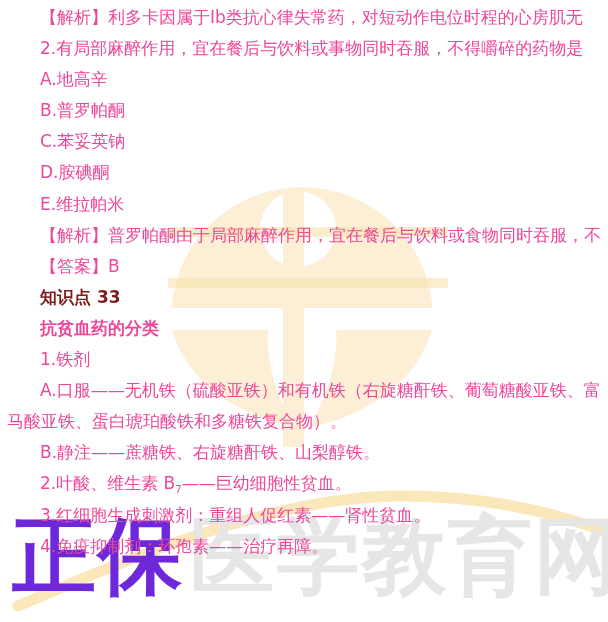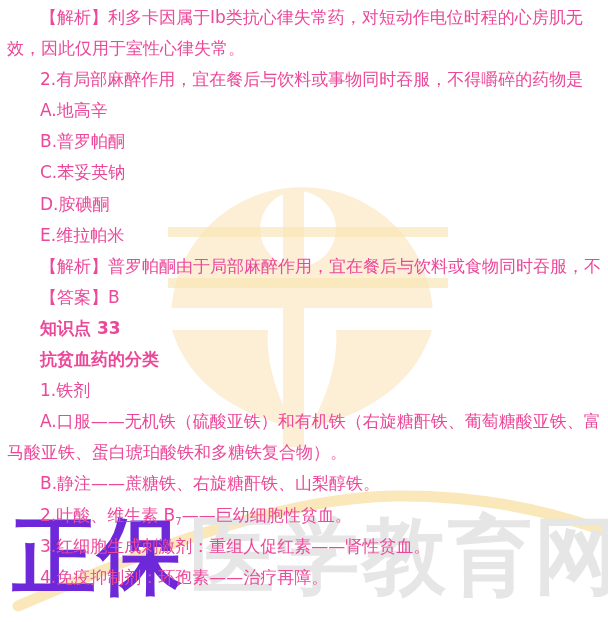--- a/index.html
+++ b/index.html
@@ -23,21 +23,21 @@
   .wm-site  { color:#E6E6E6; margin-left:6px; }
 
   
   .doc { position:absolute; left:7px; top:2px; width:600px; z-index:1; }
   .line {
     height:31.1px; line-height:31.1px;
     font-size:17px; color:#ec4899;
     white-space:nowrap; letter-spacing:0;
   }
   .ind { padding-left:33px; }
-  .red { color:#ec4899; }
+  .red { color:#7f1d1d; }
   .b   { font-weight:bold; }
   .sub { font-size:10px; vertical-align:-4px; }
 </style>
 </head>
 <body>
 
 <div class="stage">
 
   <svg class="wm-svg" width="608" height="622" viewBox="0 0 608 622">
 
@@ -59,21 +59,20 @@
 
     <path d="M 18 606 C 130 558 270 498 395 496 C 480 495 560 512 628 540" fill="none" stroke-width="11" stroke-linecap="round" opacity="0.85" stroke="#F9E3AE"></path>
   </svg>
 
   <div class="wm-text">
     <span class="wm-brand">正保</span><span class="wm-site">医学教育网</span>
   </div>
 
   <div class="doc">
       <div class="line ind">【解析】利多卡因属于Ⅰb类抗心律失常药，对短动作电位时程的心房肌无</div>
-      <div class="line">效，因此仅用于室性心律失常。</div>
       <div class="line ind">2.有局部麻醉作用，宜在餐后与饮料或事物同时吞服，不得嚼碎的药物是</div>
       <div class="line ind">A.地高辛</div>
       <div class="line ind">B.普罗帕酮</div>
       <div class="line ind">C.苯妥英钠</div>
       <div class="line ind">D.胺碘酮</div>
       <div class="line ind">E.维拉帕米</div>
       <div class="line ind">【解析】普罗帕酮由于局部麻醉作用，宜在餐后与饮料或食物同时吞服，不</div>
       <div class="line ind">【答案】B</div>
       <div class="line ind red b">知识点 33</div>
       <div class="line ind b">抗贫血药的分类</div>

